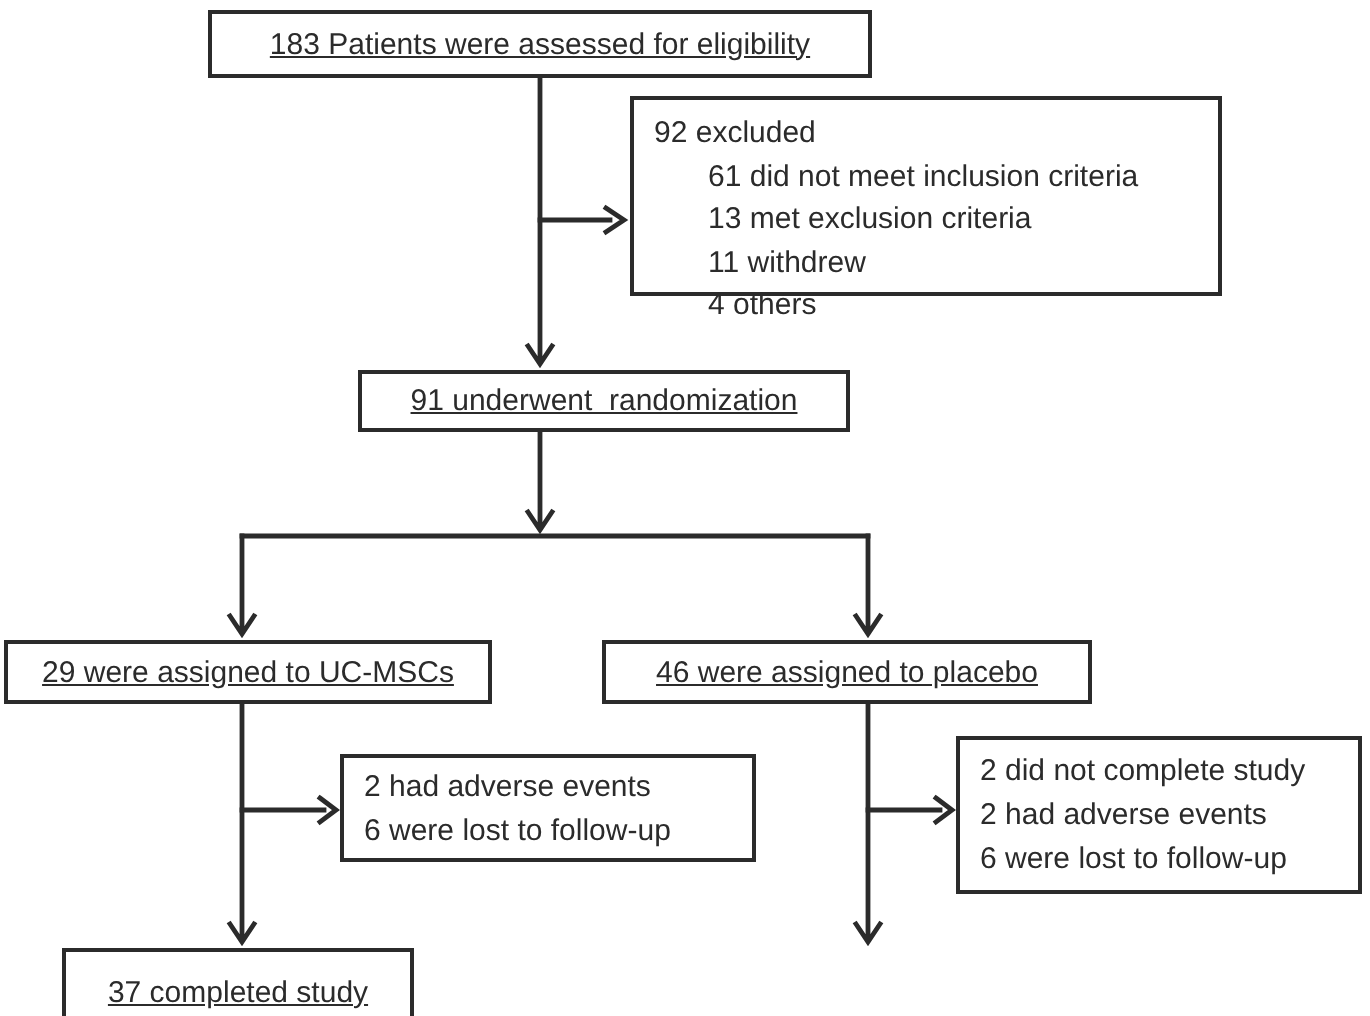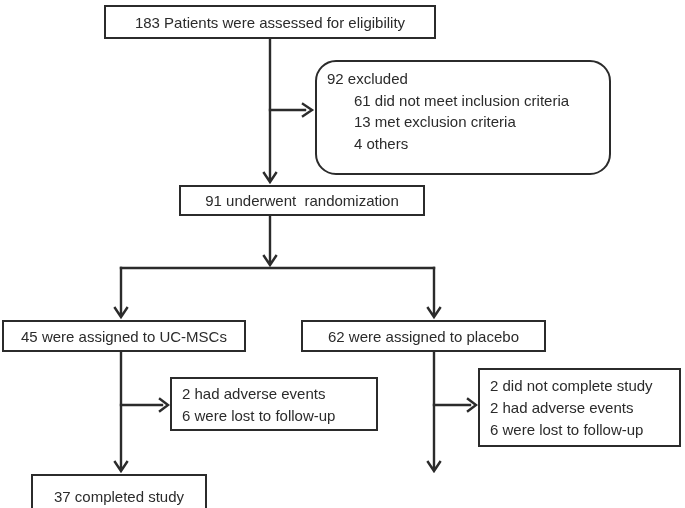--- a/index.html
+++ b/index.html
@@ -27,39 +27,40 @@
   .node {
     position: absolute;
     box-sizing: border-box;
     border: 2px solid #2b2b2b;
     background: #ffffff;
   }
   .node.center {
     display: flex;
     align-items: center;
     justify-content: center;
+    text-decoration: underline;
   }
   .label {
     white-space: pre-wrap;
     line-height: 21px;
   }
   .multi {
     padding: 5px 10px;
   }
   .multi .line {
     line-height: 22px;
     white-space: pre-wrap;
   }
   .multi .indent {
     padding-left: 27px;
   }
 
   
   #box-eligibility        { left: 104px; top: 5px;   width: 332px; height: 34px; }
-  #box-excluded           { left: 315px; top: 60px;  width: 296px; height: 115px; padding-top: 6px; border-radius: 21px; }
+  #box-excluded           { left: 315px; top: 48px;  width: 296px; height: 100px; padding-top: 6px; }
   #box-excluded .line     { line-height: 21.5px; }
   #box-randomization      { left: 131px; top: 185px; width: 246px; height: 31px; margin-left: 48px; }
   #box-ucmsc              { left: 2px;   top: 320px; width: 244px; height: 32px; }
   #box-placebo            { left: 301px; top: 320px; width: 245px; height: 32px; }
   #box-ucmsc-dropout      { left: 170px; top: 377px; width: 208px; height: 54px; padding-top: 4px; }
   #box-placebo-dropout    { left: 478px; top: 368px; width: 203px; height: 79px; }
   #box-ucmsc-completed    { left: 31px;  top: 474px; width: 176px; height: 45px; }
   #box-placebo-completed  { left: 345px; top: 474px; width: 172px; height: 31px; }
 </style>
 </head>
@@ -91,33 +92,34 @@
   </svg>
 
   <div class="node center" id="box-eligibility">
     <span class="label">183 Patients were assessed for eligibility</span>
   </div>
 
   <div class="node multi" id="box-excluded">
     <div class="line">92 excluded</div>
     <div class="line indent">61 did not meet inclusion criteria</div>
     <div class="line indent">13 met exclusion criteria</div>
+    <div class="line indent">11 withdrew</div>
     <div class="line indent">4 others</div>
   </div>
 
   <div class="node center" id="box-randomization">
     <span class="label">91 underwent  randomization</span>
   </div>
 
   <div class="node center" id="box-ucmsc">
-    <span class="label">45 were assigned to UC-MSCs</span>
+    <span class="label">29 were assigned to UC-MSCs</span>
   </div>
 
   <div class="node center" id="box-placebo">
-    <span class="label">62 were assigned to placebo</span>
+    <span class="label">46 were assigned to placebo</span>
   </div>
 
   <div class="node multi" id="box-ucmsc-dropout">
     <div class="line">2 had adverse events</div>
     <div class="line">6 were lost to follow-up</div>
   </div>
 
   <div class="node multi" id="box-placebo-dropout">
     <div class="line">2 did not complete study</div>
     <div class="line">2 had adverse events</div>

